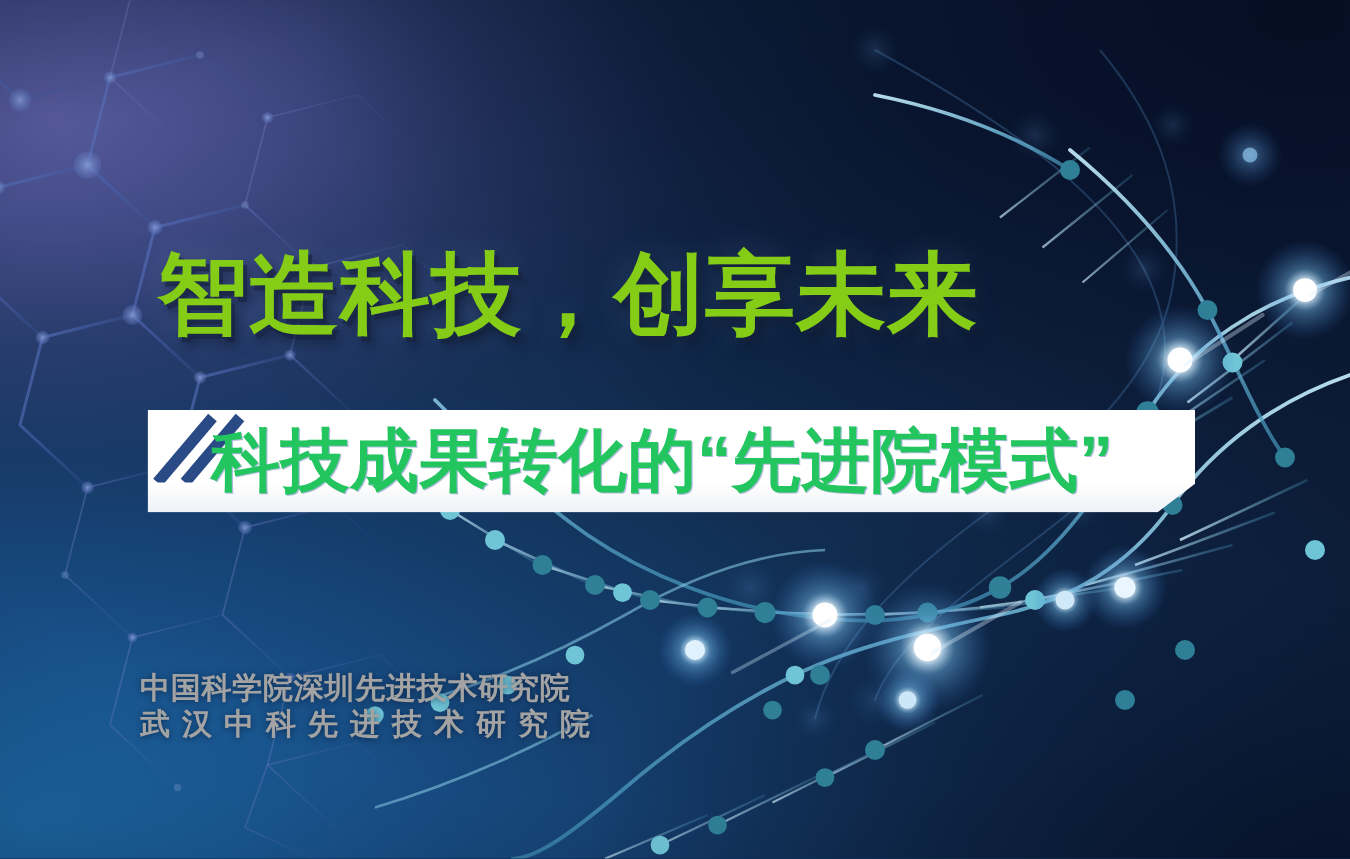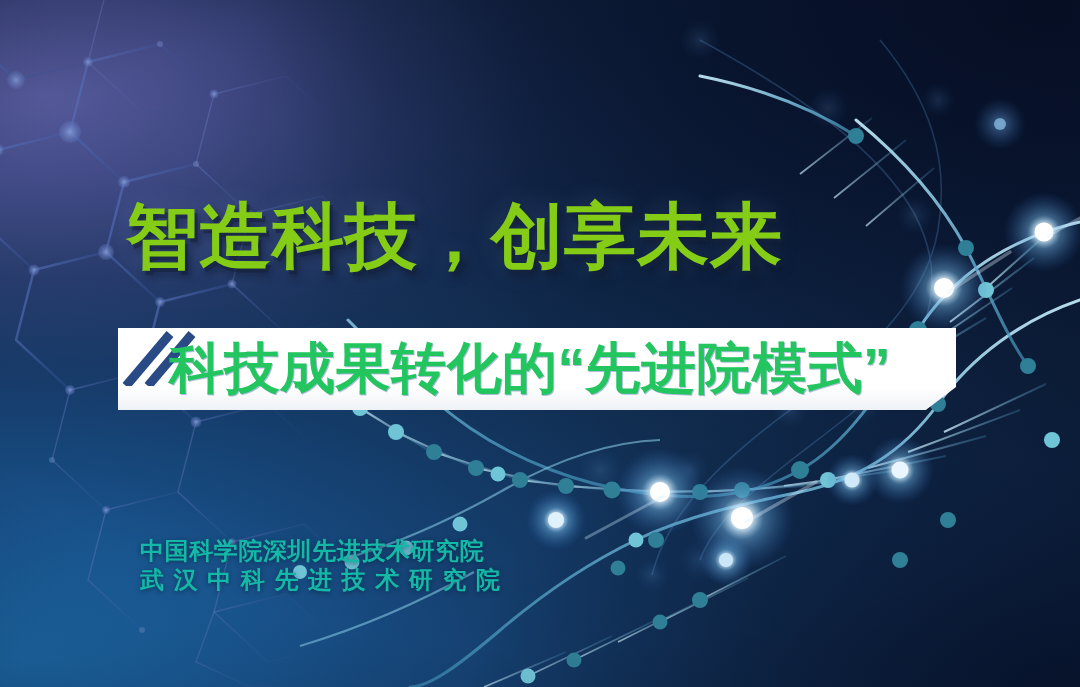--- a/index.html
+++ b/index.html
@@ -78,22 +78,22 @@
     font-weight:bold;
     letter-spacing:.5px;
     color:#22c55e;
     white-space:nowrap;
     text-shadow:1px 1px 0 rgba(27,63,160,.35);
     margin-left:11px;
   }
 
   
   .org{
-    position:absolute;left:140px;top:536px;
-    color:#14b8a6;
+    position:absolute;left:112px;top:536px;
+    color:#a3a3a3;
     font-weight:bold;
     text-shadow:0 1px 5px rgba(6,18,42,.55);
   }
   .org-line1{
     font-size:24px;letter-spacing:.6px;line-height:1.22;white-space:nowrap;
   }
   .org-line2{
     font-size:24px;letter-spacing:9.6px;line-height:1.22;
     white-space:nowrap;
   }

